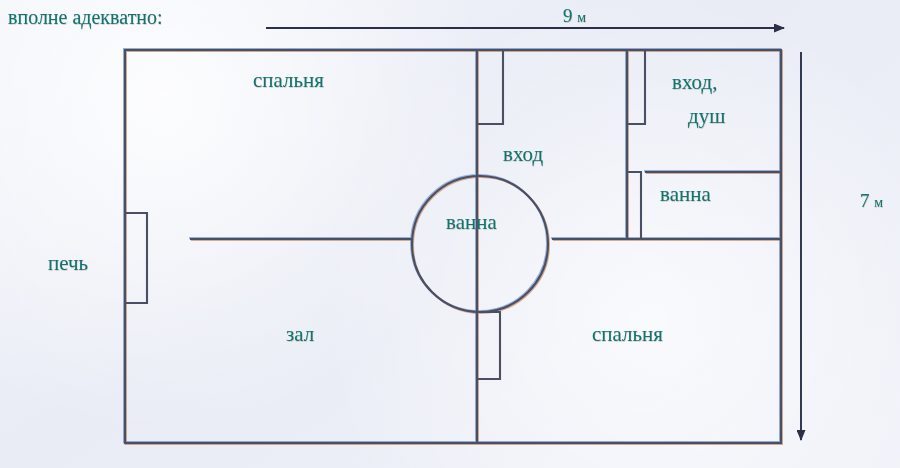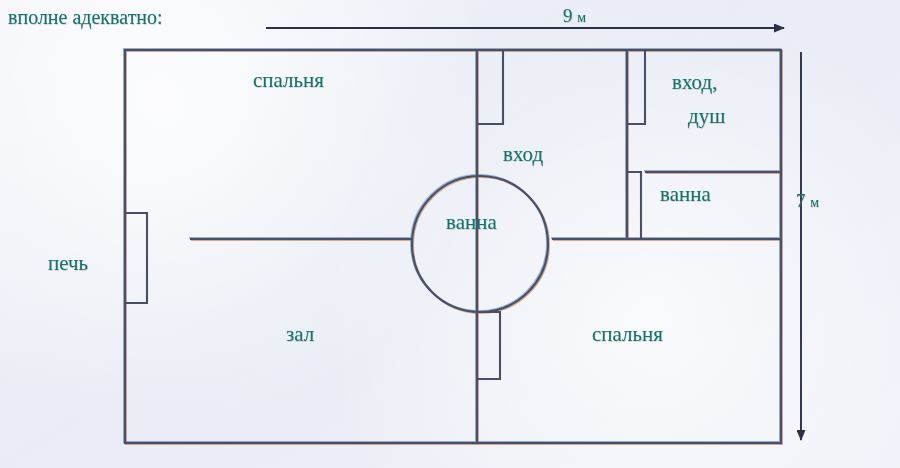--- a/index.html
+++ b/index.html
@@ -110,21 +110,21 @@
     <g stroke="#2b3048" stroke-width="1.9" fill="none">
       <line x1="266" y1="28" x2="784" y2="28" marker-end="url(#arrowRight)"></line>
       <line x1="801" y1="52" x2="801" y2="440" marker-end="url(#arrowDown)"></line>
     </g>
   </svg>
 
   <div class="lbl lbl-caption">вполне адекватно:</div>
 
   <div class="lbl lbl-dim" style="left:563px; top:5px;"><span>9</span> <span class="unit">м</span></div>
 
-  <div class="lbl lbl-dim" style="left:796px; top:190px;"><span>7</span> <span class="unit">м</span></div>
+  <div class="lbl lbl-dim" style="left:860px; top:190px;"><span>7</span> <span class="unit">м</span></div>
 
   <div class="lbl lbl-room" style="left:253px; top:68px;">спальня</div>
 
   <div class="lbl lbl-room" style="left:503px; top:142px;">вход</div>
 
   <div class="lbl lbl-room" style="left:672px; top:70px;">вход,</div>
 
   <div class="lbl lbl-room" style="left:688px; top:104px;">душ</div>
 
   <div class="lbl lbl-room" style="left:660px; top:182px;">ванна</div>

